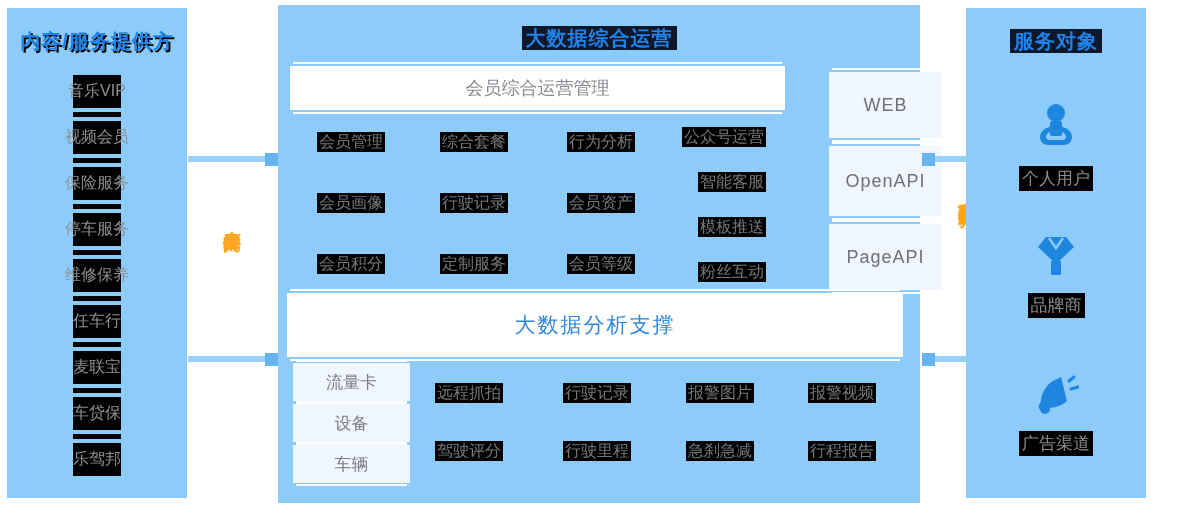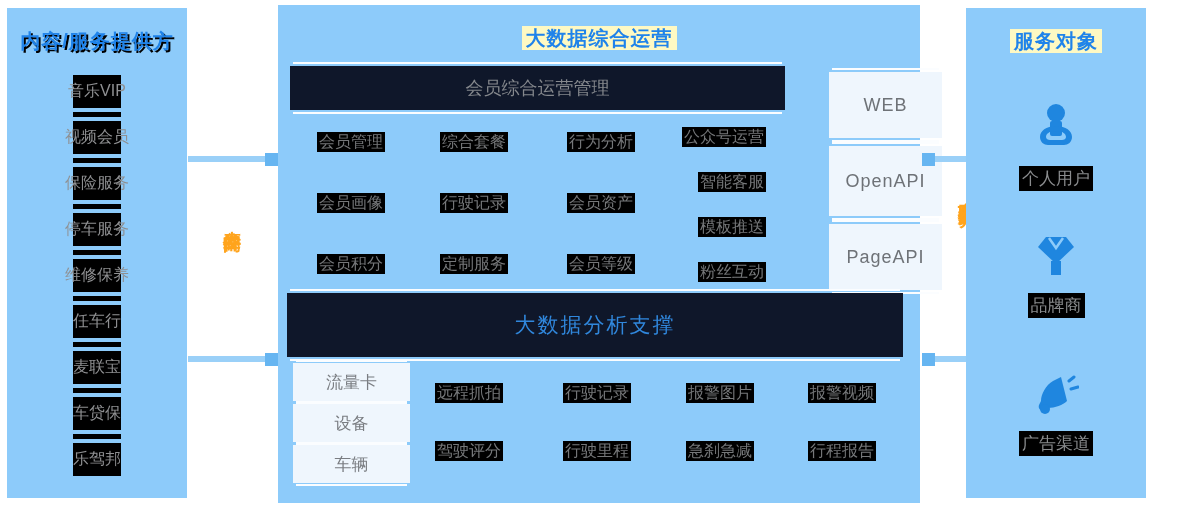--- a/index.html
+++ b/index.html
@@ -6,36 +6,36 @@
   .canvas{position:relative;width:1200px;height:505px;background:#fff;overflow:hidden;
           font-family:"Liberation Sans","DejaVu Sans",sans-serif;}
   .panel{position:absolute;background:#8DCBFA;}
   .panel-left{left:7px;top:8px;width:180px;height:490px;}
   .panel-center{left:278px;top:5px;width:642px;height:498px;}
   .panel-right{left:966px;top:8px;width:180px;height:490px;}
 
   .panel-title{margin:0;position:absolute;top:20px;left:0;right:0;text-align:center;
                font-size:20px;font-weight:bold;color:#1F83EA;letter-spacing:1px;white-space:nowrap;}
   .title-shadow span{text-shadow:2px 2px 0 #000;}
-  .title-boxed span{background:#fef9c3;padding:1px 4px;}
+  .title-boxed span{background:#0f172a;padding:1px 4px;}
 
   
   .left-items{position:absolute;top:67px;left:0;right:0;display:flex;flex-direction:column;align-items:center;}
   .lbox{width:48px;height:33px;background:#000;color:#8F9092;font-size:16px;
         display:flex;align-items:center;justify-content:center;white-space:nowrap;overflow:visible;}
   .left-item:not(:last-child)::after{content:"";display:block;width:48px;height:5px;background:#000;margin:4px auto;}
 
   
   .cbar{position:absolute;height:6px;background:#9AD0F8;}
   .ccap{position:absolute;width:13px;height:13px;background:#66B5F1;}
   .vlabel{position:absolute;writing-mode:vertical-rl;text-orientation:upright;
           font-weight:bold;font-size:18px;letter-spacing:1px;color:#FFA41D;white-space:nowrap;}
 
   
-  .lightbox{background:#0f172a;display:flex;align-items:center;justify-content:center;
+  .lightbox{background:#ffffff;display:flex;align-items:center;justify-content:center;
             color:#7A7D82;position:absolute;text-align:center;}
   .lightbox::before,.lightbox::after{content:"";position:absolute;left:3px;right:3px;height:2px;background:#FBFDFF;}
   .lightbox::before{top:-4px;}
   .lightbox::after{bottom:-4px;}
   .member-bar{left:12px;top:61px;width:495px;height:44px;font-size:18px;color:#85888D;}
   .analysis-bar{left:9px;top:288px;width:616px;height:64px;font-size:21px;color:#3087DC;letter-spacing:2px;}
 
   .api-col{position:absolute;left:512px;top:67px;width:113px;padding-left:39px;}
   .api-box{position:relative;height:66px;font-size:18px;margin-bottom:8px;letter-spacing:1px;display:flex;
            background:#EFF6FD;align-items:center;justify-content:center;color:#6E7277;}

